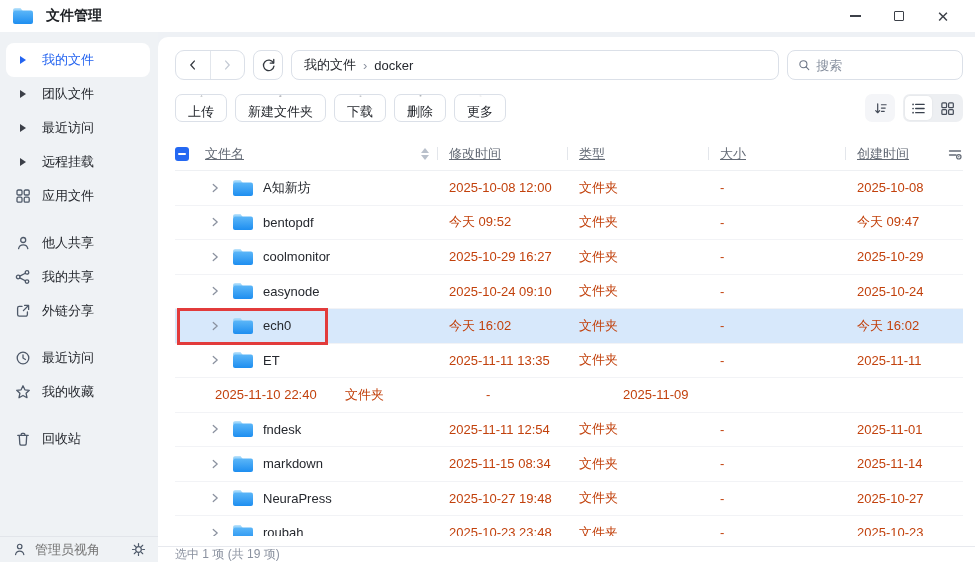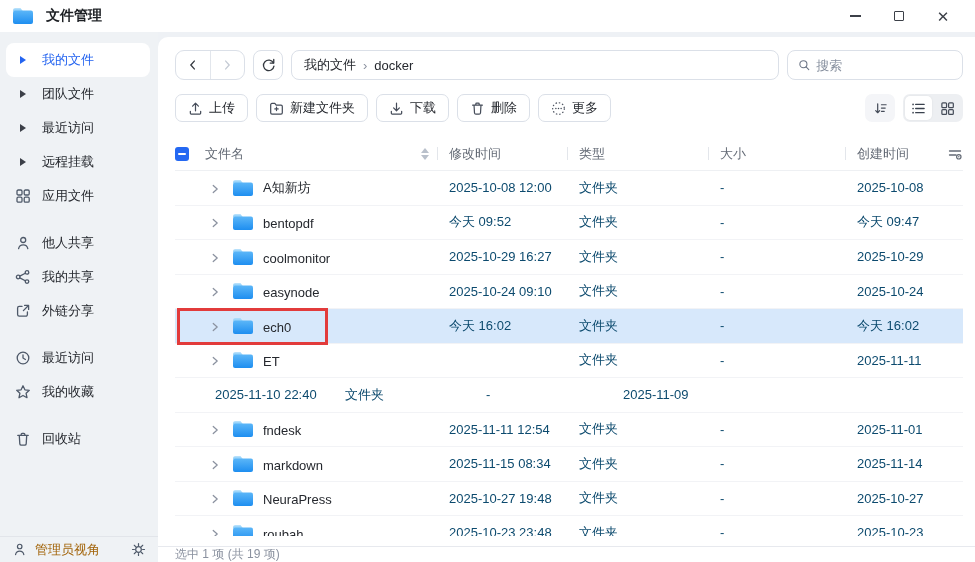--- a/index.html
+++ b/index.html
@@ -19,69 +19,69 @@
   
   .sidebar { position:absolute; left:0; top:32px; bottom:0; width:158px; background:#eff2f5; padding-top:11px; }
   .side-group { margin-top:0; }
   .side-group + .side-group { margin-top:13px; }
   .side-item { height:34px; margin:0 8px 0 6px; padding:0 6px 0 8px; display:flex; align-items:center; gap:10px; font-size:13px; color:#25282e; border-radius:8px; cursor:pointer; }
   .side-item.selected { background:#ffffff; color:#2464f0; }
   .side-item .ibox { width:18px; height:16px; display:flex; align-items:center; justify-content:center; flex:none; }
   .tri { width:0; height:0; border-style:solid; border-width:4.5px 0 4.5px 6.5px; border-color:transparent transparent transparent #3c4048; }
   .selected .tri { border-left-color:#2464f0; }
   .sicon { stroke:#4e5969; fill:none; stroke-width:1.3; stroke-linecap:round; stroke-linejoin:round; }
-  .side-footer { position:absolute; left:0; right:0; bottom:0; height:26px; border-top:1px solid #e2e5ea; display:flex; align-items:center; gap:8px; padding:0 12px; font-size:13px; color:#a16207; }
+  .side-footer { position:absolute; left:0; right:0; bottom:0; height:26px; border-top:1px solid #e2e5ea; display:flex; align-items:center; gap:8px; padding:0 12px; font-size:13px; color:#737373; }
   .side-footer .gear { margin-left:auto; cursor:pointer; display:flex; }
 
   
   .main { position:absolute; left:158px; top:37px; right:0; bottom:0; background:#ffffff; border-top-left-radius:10px; }
 
   
   .toolbar { position:absolute; top:13px; left:17px; right:12px; height:30px; display:flex; align-items:center; gap:8px; }
   .navgroup { width:70px; height:30px; border:1px solid #dbe0e8; border-radius:9px; display:flex; overflow:hidden; background:#fff; flex:none; }
   .navgroup .half { flex:1; display:flex; align-items:center; justify-content:center; cursor:pointer; }
   .navgroup .half + .half { border-left:1px solid #e2e6ec; }
   .icon-btn { width:30px; height:30px; border:1px solid #dbe0e8; border-radius:8px; background:#fff; display:flex; align-items:center; justify-content:center; cursor:pointer; flex:none; }
   .breadcrumb { flex:1; height:30px; border:1px solid #dbe0e8; border-radius:8px; display:flex; align-items:center; gap:7px; padding:0 12px; font-size:13px; cursor:default; background:#fff; }
   .crumb-sep { color:#8a919f; font-size:13px; }
   .searchbox { width:176px; height:30px; border:1px solid #dbe0e8; border-radius:8px; display:flex; align-items:center; gap:6px; padding:0 10px; background:#fff; flex:none; }
   .searchbox input { border:none; outline:none; width:100%; font-size:13px; font-family:Liberation Sans, sans-serif; color:#25282e; background:transparent; }
   .searchbox input::placeholder { color:#868f9e; }
 
   
   .actionbar { position:absolute; top:57px; left:17px; right:12px; height:28px; display:flex; align-items:center; gap:8px; }
-  .btn { height:28px; border:1px solid #dbe0e8; border-radius:7px; background:#fff; display:flex; align-items:center; gap:6px; padding:0 12px; font-size:13px; color:#25282e; cursor:pointer; white-space:nowrap; }
+  .btn { height:28px; border:1px solid #dbe0e8; border-radius:7px; background:#fff; display:flex; align-items:center; gap:6px; padding:0 12px; font-size:13px; color:#25282e; cursor:pointer; white-space:nowrap;flex-direction:column; }
   .bicon { stroke:#454c59; fill:none; stroke-width:1.3; stroke-linecap:round; stroke-linejoin:round; }
   .sort-btn { margin-left:auto; width:30px; height:28px; border-radius:7px; background:#f4f5f8; display:flex; align-items:center; justify-content:center; cursor:pointer; }
   .view-toggle { height:28px; background:#edeff2; border-radius:7px; display:flex; align-items:center; padding:2px; gap:2px; }
   .vseg { width:27px; height:24px; border-radius:5px; display:flex; align-items:center; justify-content:center; cursor:pointer; }
   .vseg.active { background:#ffffff; box-shadow:0 0 2px rgba(0,0,0,.08); }
 
   
-  .thead { position:absolute; top:101px; left:17px; right:12px; height:33px; display:flex; align-items:center; font-size:13px; color:#636a75; border-bottom:1px solid #eef0f3; }
+  .thead { position:absolute; top:101px; left:17px; right:12px; height:33px; display:flex; align-items:center; font-size:13px; color:#636a75; border-bottom:1px solid #eef0f3;text-decoration:underline; }
   .hcell { display:flex; align-items:center; position:relative; height:100%; }
   .hcell.sep::before { content:''; position:absolute; left:0; top:9px; bottom:10px; width:1px; background:#e3e6eb; }
   .col-check { width:28px; flex:none; }
   .col-name { flex:1; padding-left:2px; }
   .col-mod { width:130px; flex:none; padding-left:12px;text-align:right; }
   .col-type { width:141px; flex:none; padding-left:12px; }
   .col-size { width:137px; flex:none; padding-left:12px; }
   .col-created { width:90px; flex:none; padding-left:12px; }
   .col-set { width:28px; flex:none; justify-content:flex-end; }
   .checkbox { width:14px; height:14px; border-radius:3px; background:#2468f2; position:relative; cursor:pointer; }
   .checkbox::after { content:''; position:absolute; left:3px; right:3px; top:6px; height:2px; background:#fff; border-radius:1px; }
   .sort-arrows { margin-left:auto; margin-right:8px; display:flex; flex-direction:column; gap:1.5px; }
 
   .tbody { position:absolute; top:134px; bottom:26px; left:17px; right:12px; overflow:hidden; }
   .trow { height:34.5px; display:flex; align-items:center; font-size:13px; border-bottom:1px solid #f2f3f6; cursor:pointer; }
   .trow.selected { background:#d7e8fb; }
-  .trow .namewrap { display:flex; align-items:flex-end; gap:9px; }
+  .trow .namewrap { display:flex; align-items:center; gap:9px; }
   .expander { width:16px; height:16px; display:flex; align-items:center; justify-content:center; margin-left:2px; flex:none; }
   .fname { color:#25282e; }
-  .cell-dim { color:#0c4a6e; }
+  .cell-dim { color:#c2410c; }
 
   
   .statusbar { position:absolute; left:0; right:0; bottom:0; height:16px; border-top:1px solid #e7e9ee; display:flex; align-items:center; padding:0 17px; font-size:12px; color:#8a919f; background:#fff; }
 
   
   .annotation { position:absolute; left:19px; top:271px; width:151px; height:37px; border:3px solid #e23b3b; z-index:10; pointer-events:none; }
 </style>
 </head>
 <body>
 
@@ -479,20 +479,21 @@
           <svg width="14" height="14" viewBox="0 0 16 16">
                 <polyline points="6,4 10.5,8 6,12" fill="none" stroke="#8a919f" stroke-width="1.4" stroke-linecap="round" stroke-linejoin="round"></polyline>
               </svg>
         </span>
         <svg width="22" height="18" viewBox="0 0 22 18">
               <use href="#folder-shape"></use>
             </svg>
         <span class="fname">ET</span>
       </div>
     </div>
+    <div class="hcell col-mod cell-dim">2025-11-11 13:35</div>
     <div class="hcell col-type cell-dim">文件夹</div>
     <div class="hcell col-size cell-dim">-</div>
     <div class="hcell col-created cell-dim">2025-11-11</div>
     <div class="hcell col-set"></div>
   </div>
       <div class="trow">
     <div class="hcell col-check"></div>
     <div class="hcell col-mod cell-dim">2025-11-10 22:40</div>
     <div class="hcell col-type cell-dim">文件夹</div>
     <div class="hcell col-size cell-dim">-</div>

